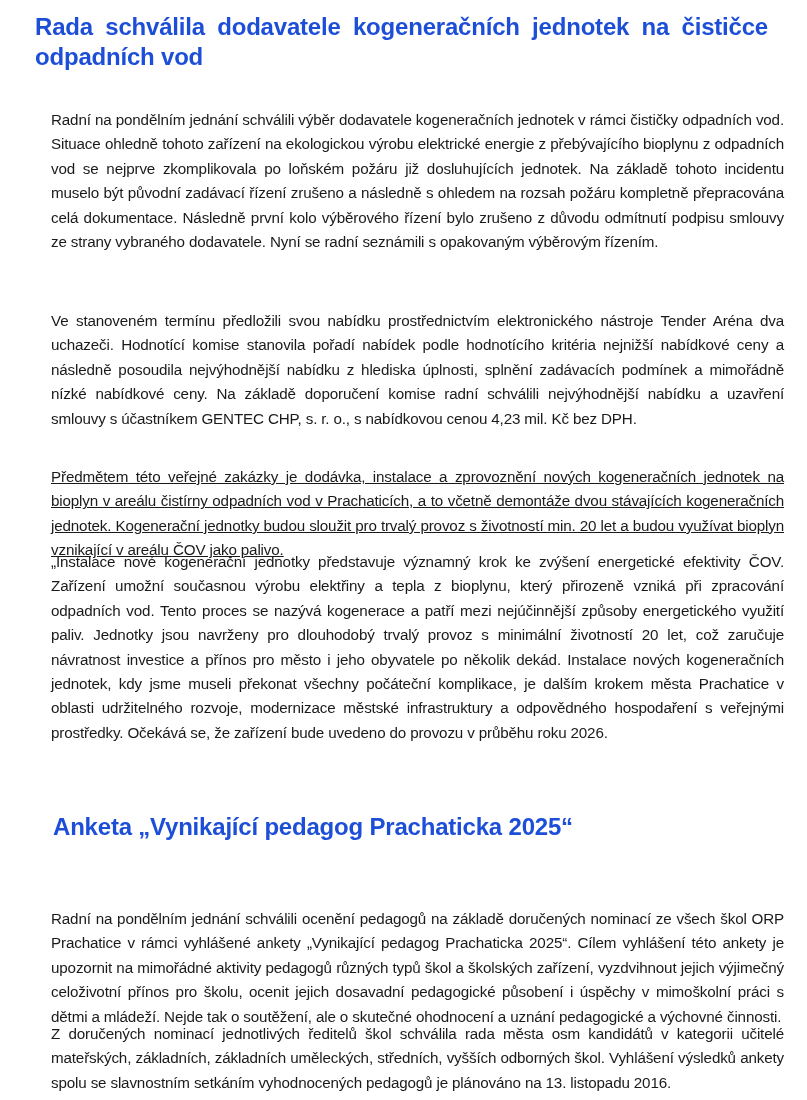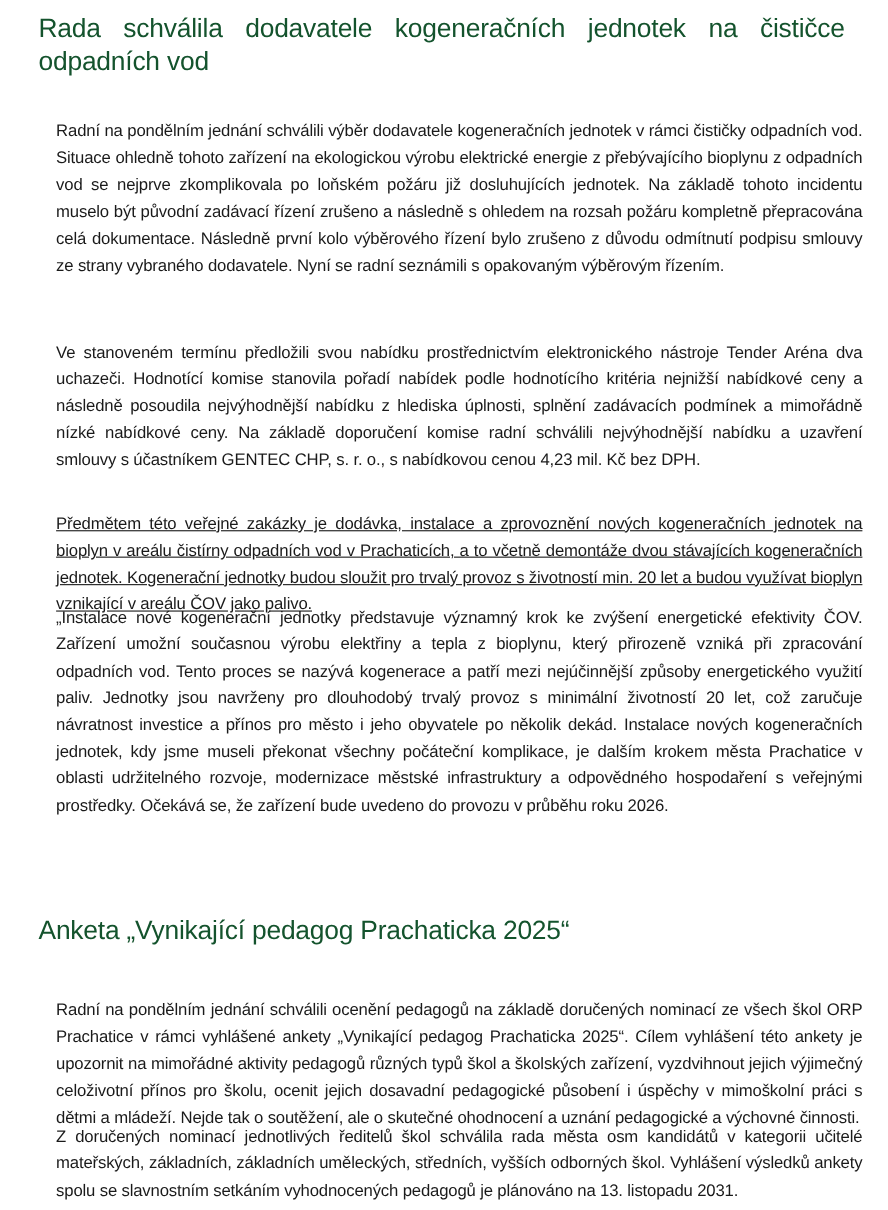--- a/index.html
+++ b/index.html
@@ -13,42 +13,41 @@
       overflow: hidden;
       position: relative;
     }
     .page {
       position: absolute;
       left: 35px;
       top: 0;
       width: 733px;
     }
     .heading {
-      color: #14532d;
+      color: #1d4ed8;
       font-family: "Liberation Sans", sans-serif;
-      font-weight: normal;
+      font-weight: bold;
       font-size: 24px;
       line-height: 30px;
       margin: 0;
       text-align: justify;
       letter-spacing: -0.2px;
     }
     .heading.h1 {
       position: absolute;
       top: 12px;
       left: 0;
       width: 733px;
       text-align-last: left;
     }
     .heading.h2 {
       position: absolute;
       top: 812px;
-      left: 0;
+      left: 18px;
       width: 733px;
-      margin-top: 20px;
     }
     .para {
       font-family: "Liberation Sans", sans-serif;
       font-size: 15.2px;
       line-height: 24.4px;
       color: #1a1a1a;
       text-align: justify;
       margin: 16px;
       position: absolute;
       left: 0;
@@ -70,15 +69,15 @@
     <h1 class="heading h1">Rada schválila dodavatele kogeneračních jednotek na čističce odpadních vod</h1>
     <p class="para" id="p1">Radní na pondělním jednání schválili výběr dodavatele kogeneračních jednotek v rámci čističky odpadních vod. Situace ohledně tohoto zařízení na ekologickou výrobu elektrické energie z přebývajícího bioplynu z odpadních vod se nejprve zkomplikovala po loňském požáru již dosluhujících jednotek. Na základě tohoto incidentu muselo být původní zadávací řízení zrušeno a následně s ohledem na rozsah požáru kompletně přepracována celá dokumentace. Následně první kolo výběrového řízení bylo zrušeno z důvodu odmítnutí podpisu smlouvy ze strany vybraného dodavatele. Nyní se radní seznámili s opakovaným výběrovým řízením.</p>
     <p class="para" id="p2">Ve stanoveném termínu předložili svou nabídku prostřednictvím elektronického nástroje Tender Aréna dva uchazeči. Hodnotící komise stanovila pořadí nabídek podle hodnotícího kritéria nejnižší nabídkové ceny a následně posoudila nejvýhodnější nabídku z hlediska úplnosti, splnění zadávacích podmínek a mimořádně nízké nabídkové ceny. Na základě doporučení komise radní schválili nejvýhodnější nabídku a uzavření smlouvy s účastníkem GENTEC CHP, s. r. o., s nabídkovou cenou 4,23 mil. Kč bez DPH.</p>
     <p class="para" id="p3">Předmětem této veřejné zakázky je dodávka, instalace a zprovoznění nových kogeneračních jednotek na bioplyn v areálu čistírny odpadních vod v Prachaticích, a to včetně demontáže dvou stávajících kogeneračních jednotek. Kogenerační jednotky budou sloužit pro trvalý provoz s životností min. 20 let a budou využívat bioplyn vznikající v areálu ČOV jako palivo.</p>
     <p class="para" id="p4">„Instalace nové kogenerační jednotky představuje významný krok ke zvýšení energetické efektivity ČOV. Zařízení umožní současnou výrobu elektřiny a tepla z bioplynu, který přirozeně vzniká při zpracování odpadních vod. Tento proces se nazývá kogenerace a patří mezi nejúčinnější způsoby energetického využití paliv. Jednotky jsou navrženy pro dlouhodobý trvalý provoz s minimální životností 20 let, což zaručuje návratnost investice a přínos pro město i jeho obyvatele po několik dekád. Instalace nových kogeneračních jednotek, kdy jsme museli překonat všechny počáteční komplikace, je dalším krokem města Prachatice v oblasti udržitelného rozvoje, modernizace městské infrastruktury a odpovědného hospodaření s veřejnými prostředky. Očekává se, že zařízení bude uvedeno do provozu v průběhu roku 2026.</p>
   </section>
 
   <section>
     <h2 class="heading h2">Anketa „Vynikající pedagog Prachaticka 2025“</h2>
     <p class="para" id="p5">Radní na pondělním jednání schválili ocenění pedagogů na základě doručených nominací ze všech škol ORP Prachatice v rámci vyhlášené ankety „Vynikající pedagog Prachaticka 2025“. Cílem vyhlášení této ankety je upozornit na mimořádné aktivity pedagogů různých typů škol a školských zařízení, vyzdvihnout jejich výjimečný celoživotní přínos pro školu, ocenit jejich dosavadní pedagogické působení i úspěchy v mimoškolní práci s dětmi a mládeží. Nejde tak o soutěžení, ale o skutečné ohodnocení a uznání pedagogické a výchovné činnosti.</p>
-    <p class="para" id="p6">Z doručených nominací jednotlivých ředitelů škol schválila rada města osm kandidátů v kategorii učitelé mateřských, základních, základních uměleckých, středních, vyšších odborných škol. Vyhlášení výsledků ankety spolu se slavnostním setkáním vyhodnocených pedagogů je plánováno na 13. listopadu 2031.</p>
+    <p class="para" id="p6">Z doručených nominací jednotlivých ředitelů škol schválila rada města osm kandidátů v kategorii učitelé mateřských, základních, základních uměleckých, středních, vyšších odborných škol. Vyhlášení výsledků ankety spolu se slavnostním setkáním vyhodnocených pedagogů je plánováno na 13. listopadu 2016.</p>
   </section>
 </div>
 
 </body></html>

